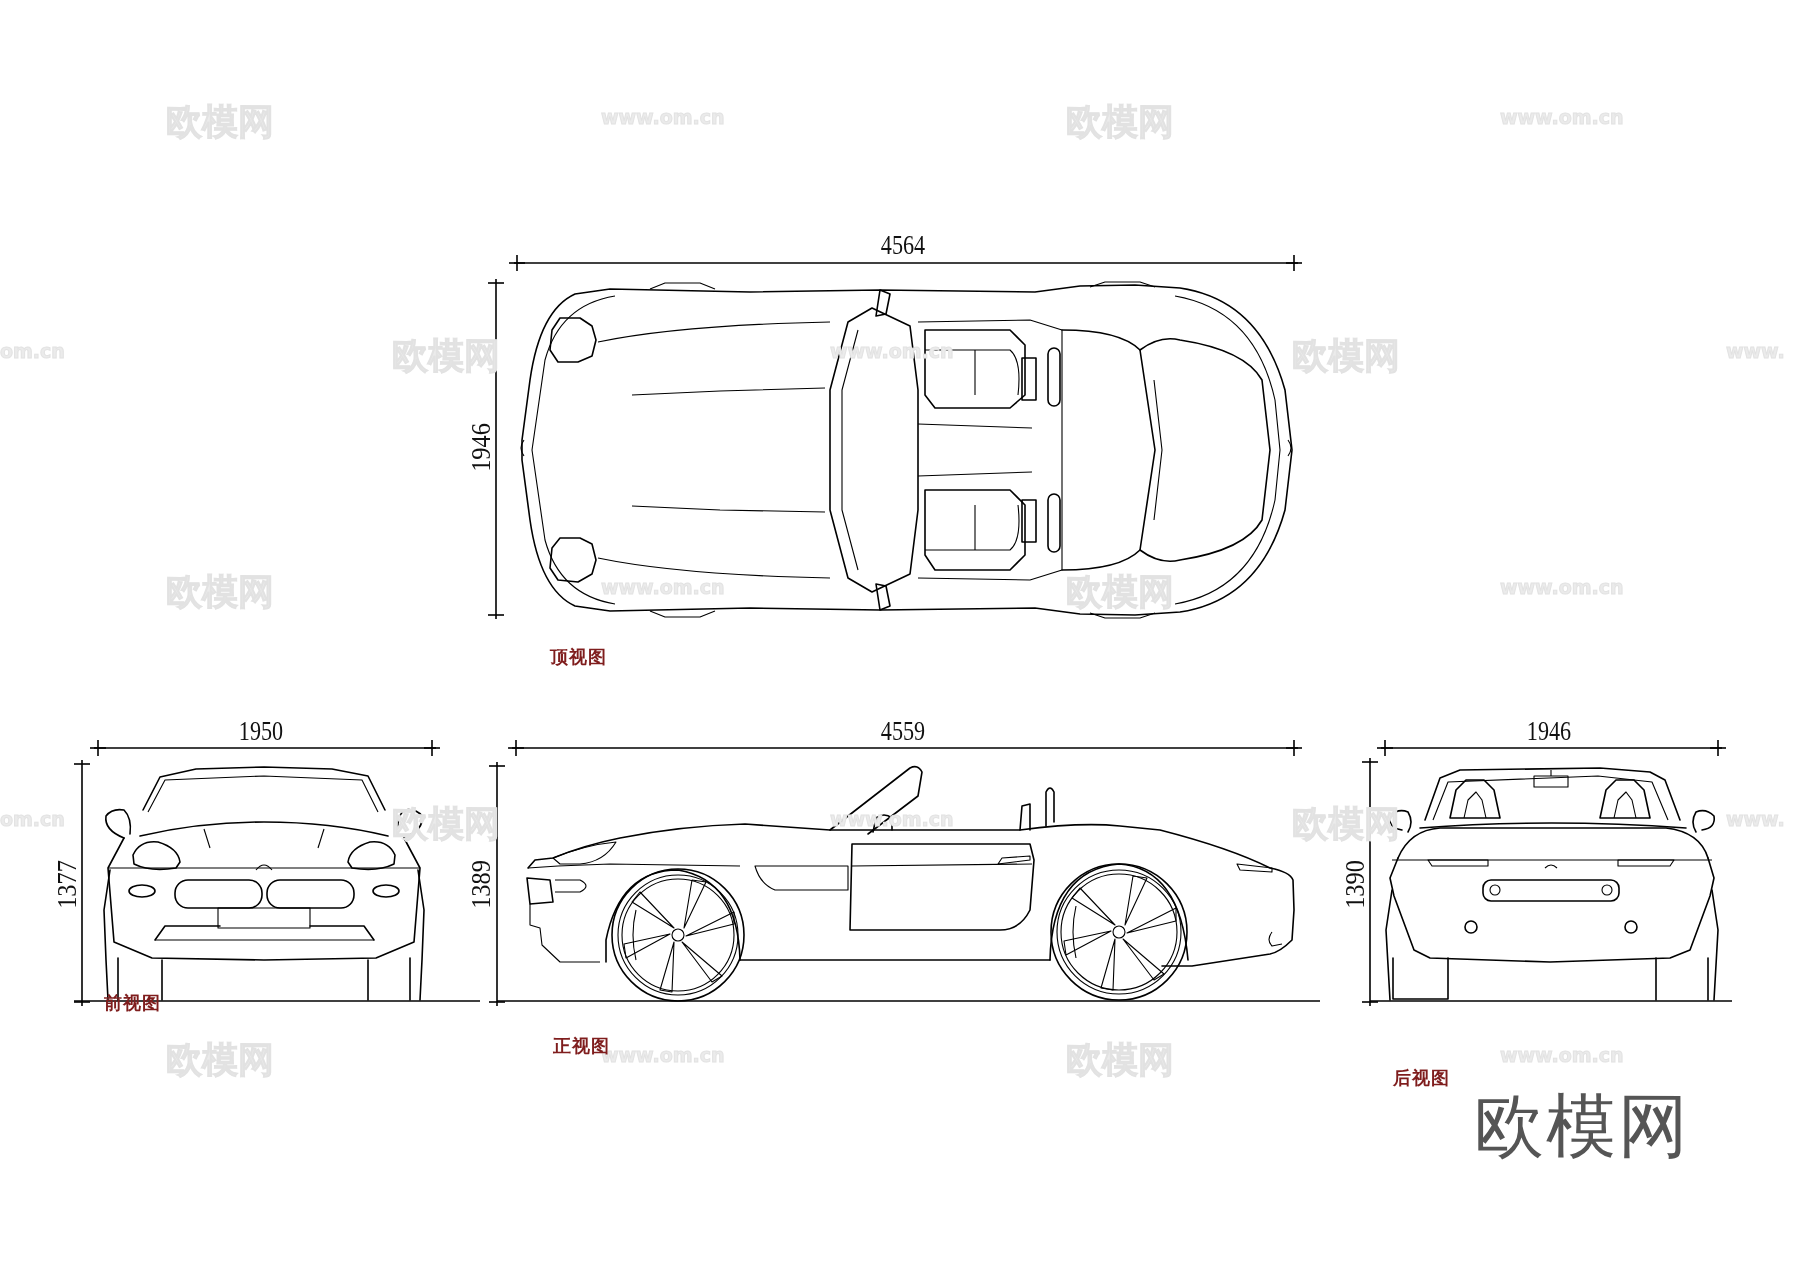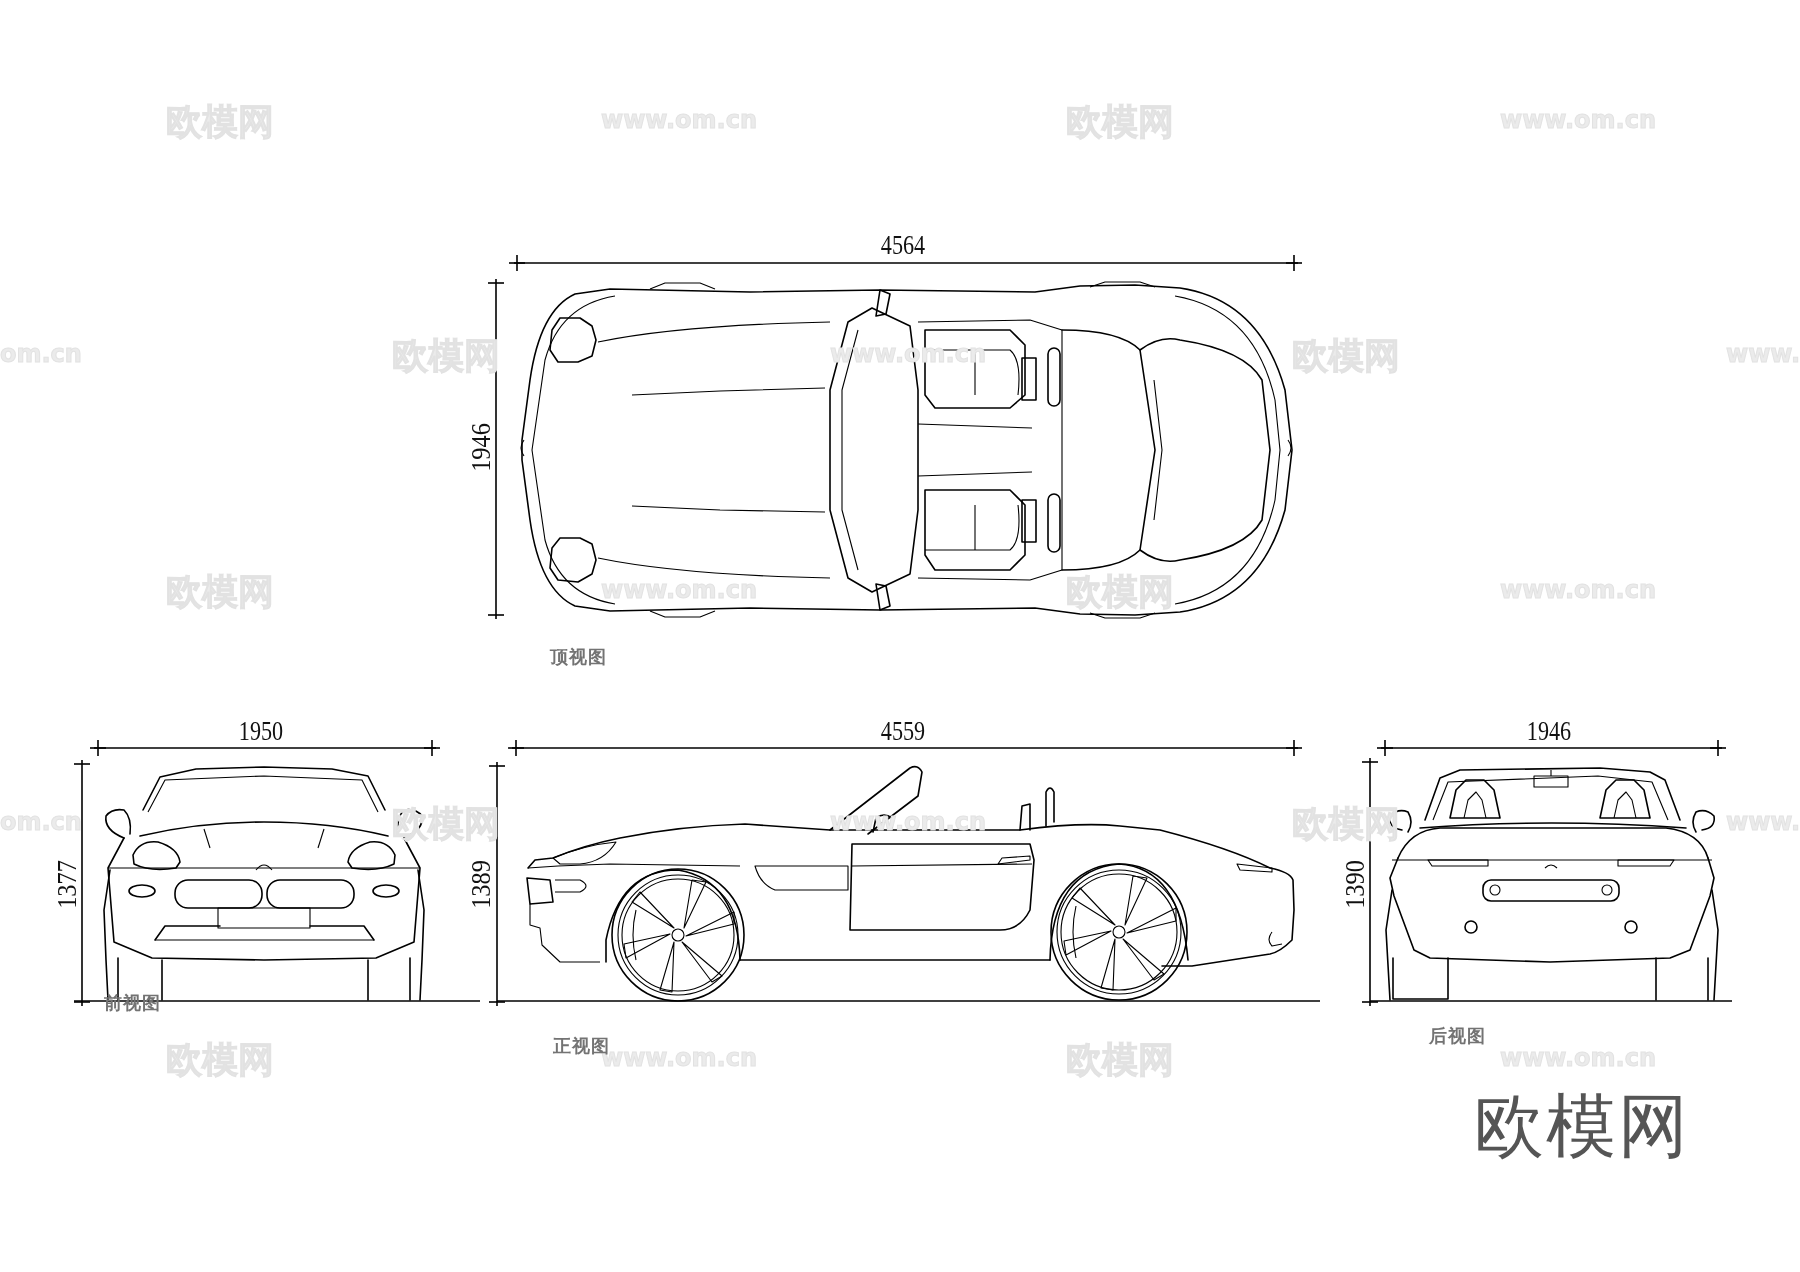--- a/index.html
+++ b/index.html
@@ -1,23 +1,23 @@
 <!DOCTYPE html>
 <html><head>
 <meta charset="utf-8">
 <style>
   html, body { margin: 0; padding: 0; background: #ffffff; }
   body { width: 1800px; height: 1272px; position: relative; overflow: hidden; font-family: "Liberation Serif", serif; }
   #canvas { position: absolute; left: 0; top: 0; width: 1800px; height: 1272px; }
   .wm { position: absolute; color: #ebebeb; font-family: "DejaVu Sans", sans-serif; font-weight: bold; pointer-events: none; -webkit-text-stroke: 1px #e2e2e2; }
   .wm-cn { font-size: 36px; letter-spacing: 0px; }
-  .wm-url { font-size: 24px; letter-spacing: 0px; }
+  .wm-url { font-size: 19px; letter-spacing: 0px; }
   .dim { position: absolute; font-family: "Liberation Serif", serif; font-size: 27px; color: #111; transform: scaleX(0.82); transform-origin: center; white-space: nowrap; }
   .dimv { position: absolute; font-family: "Liberation Serif", serif; font-size: 27px; color: #111; white-space: nowrap; transform: rotate(-90deg) scaleX(0.9); transform-origin: center; }
-  .caption { position: absolute; font-family: "DejaVu Serif", serif; font-size: 18px; font-weight: bold; color: #737373; letter-spacing: 1px; }
+  .caption { position: absolute; font-family: "DejaVu Serif", serif; font-size: 18px; font-weight: bold; color: #7f1d1d; letter-spacing: 1px; }
   .logo { position: absolute; font-family: "DejaVu Sans", sans-serif; font-size: 70px; color: #555555; letter-spacing: 2px; }
   svg .ln { fill: none; stroke: #000; stroke-width: 1.6; stroke-linejoin: round; stroke-linecap: round; }
   svg .lt { fill: none; stroke: #000; stroke-width: 1.1; stroke-linejoin: round; }
   svg .dl { fill: none; stroke: #000; stroke-width: 1.6; }
   svg .tick { fill: none; stroke: #000; stroke-width: 1.6; }
 </style>
 </head>
 <body>
 
 <svg id="canvas" viewBox="0 0 1800 1272" xmlns="http://www.w3.org/2000/svg">
@@ -315,15 +315,15 @@
 
 <div class="dim" style="left:876px; top:716px;">4559</div>
 <div class="dimv" style="left:454px; top:869px;">1389</div>
 
 <div class="dim" style="left:1522px; top:716px;">1946</div>
 <div class="dimv" style="left:1328px; top:869px;">1390</div>
 
 <div class="caption" style="left:550px; top:645px;">顶视图</div>
 <div class="caption" style="left:104px; top:991px;font-family:Liberation Serif, serif;">前视图</div>
 <div class="caption" style="left:553px; top:1034px;font-family:Liberation Mono, monospace;">正视图</div>
-<div class="caption" style="left:1393px; top:1024px;margin-left:36px;">后视图</div>
+<div class="caption" style="left:1393px; top:1066px;">后视图</div>
 
 <div class="logo" style="left:1474px; top:1080px;">欧模网</div>
 
 </body></html>

